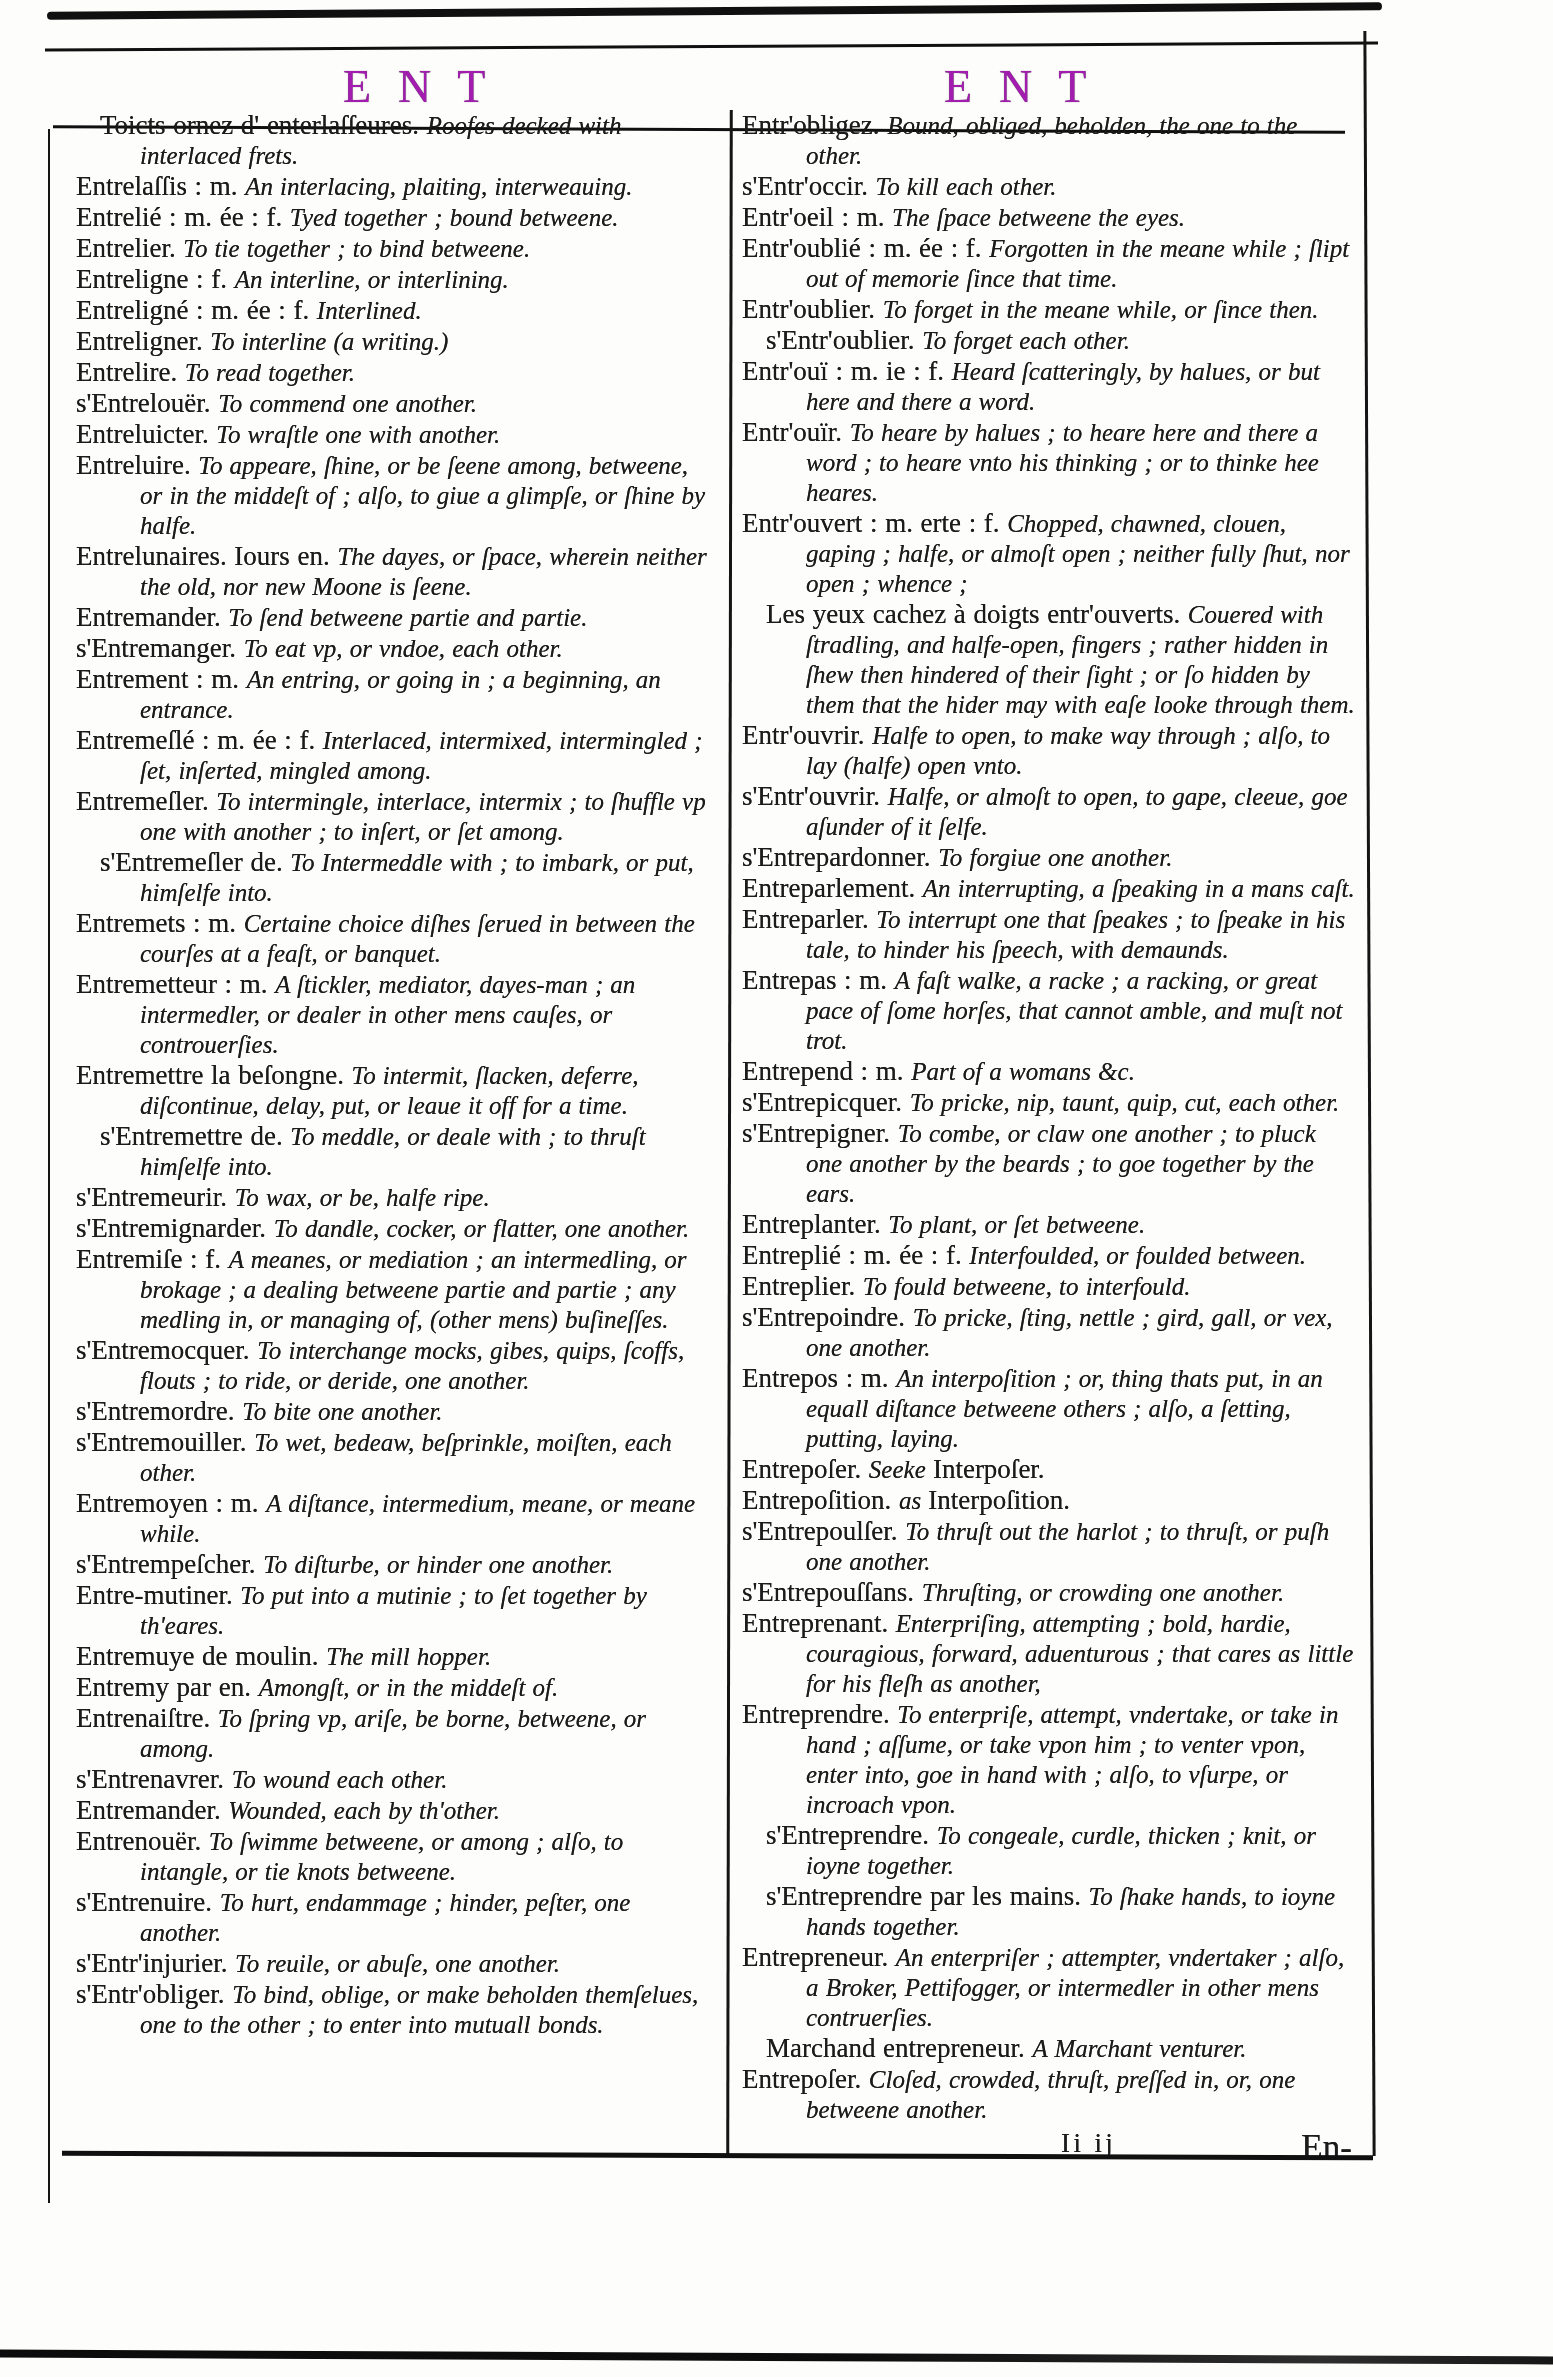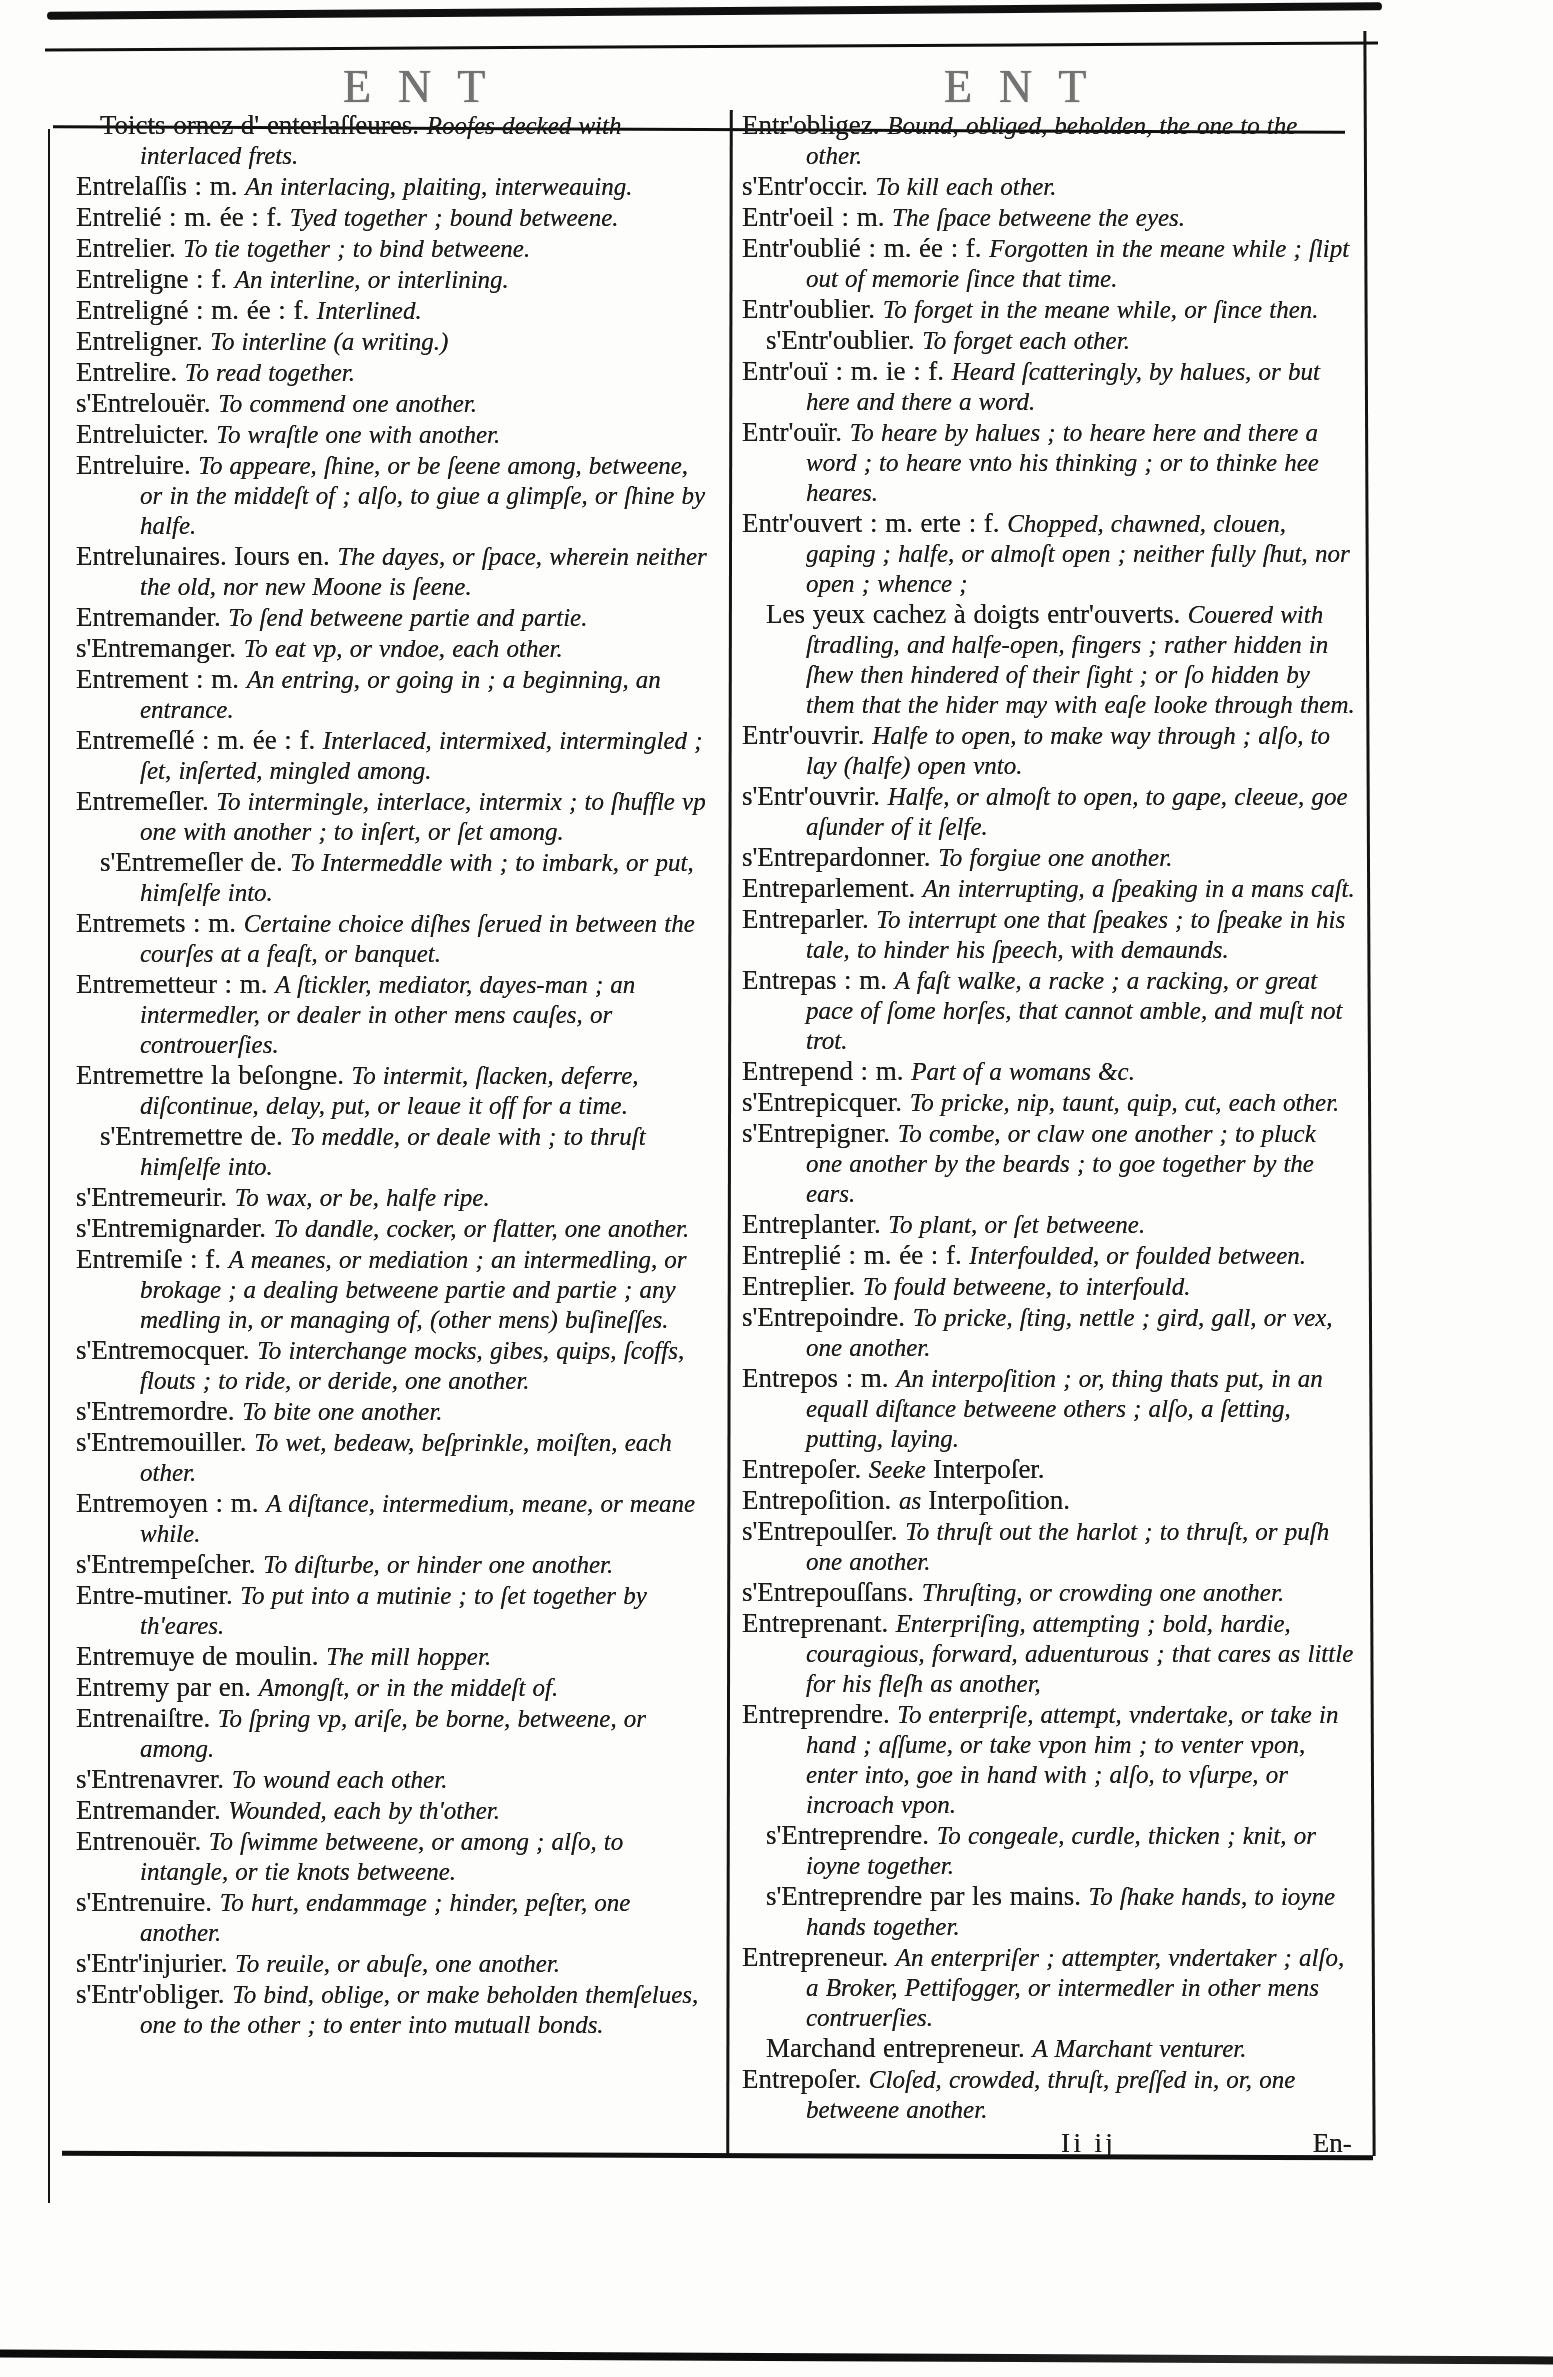--- a/index.html
+++ b/index.html
@@ -9,35 +9,35 @@
   .rule.top-a{left:47px;top:6.9px;width:1335px;height:7.7px;transform:rotate(-0.4deg);border-radius:4.3px;}
   .rule.top-b{left:45px;top:45px;width:1333px;height:3.4px;transform:rotate(-0.3deg);}
   .rule.head-rule{left:53px;top:128px;width:1292px;height:3.4px;transform:rotate(0.25deg);}
   .rule.block-bottom{left:62px;top:2153px;width:1311px;height:5.2px;transform:rotate(0.2deg);}
   .rule.page-bottom{left:0;top:2353px;width:1553px;height:7.7px;transform:rotate(0.25deg);
         background:linear-gradient(90deg,#0c0c0c 0%,#0c0c0c 55%,#2e2e2e 85%,#161616 100%);}
   .vrule{position:absolute;background:#151515;}
   .vrule.left-border{left:48px;top:129px;width:1.7px;height:2074px;}
   .vrule.divider{left:728px;top:110px;width:2.6px;height:2048px;transform:rotate(0.1deg);}
   .vrule.right-border{left:1368px;top:31px;width:2.6px;height:2125px;transform:rotate(-0.25deg);}
-  .running-head{position:absolute;top:60px;font-size:46px;letter-spacing:7.7px;color:#737373;
+  .running-head{position:absolute;top:60px;font-size:46px;letter-spacing:7.7px;color:#a21caf;
         text-shadow:0 0 0.9px rgba(10,10,10,.75);}
   .running-head.lh{left:343px;}
   .running-head.rh{left:944px;}
   .col{position:absolute;top:110px;}
   .left-col{left:76px;width:641px;}
   .right-col{left:742px;width:615px;}
   .entry{margin:0;padding-left:64px;text-indent:-64px;font-size:25px;line-height:30px;
         word-spacing:0.9px;text-shadow:0 0 0.6px rgba(15,15,15,.8);}
   .entry.sub{text-indent:-40px;}
   .rm{font-style:normal;font-size:27px;}
   .it{font-style:italic;font-size:25px;}
   .sig-row{display:flex;margin-top:2.6px;font-size:27px;text-shadow:0 0 0.6px rgba(15,15,15,.8);}
   .sig{margin-left:319px;letter-spacing:3.4px;}
-  .catch{margin-left:auto;font-size:27px;margin-right:5.2px;}
+  .catch{margin-left:auto;font-size:35px;margin-right:5.2px;}
 </style>
 </head>
 <body>
 
 <div class="page">
   <div class="rule top-a"></div>
   <div class="rule top-b"></div>
 
   <div class="running-head lh">E N T</div>
   <div class="running-head rh">E N T</div>

